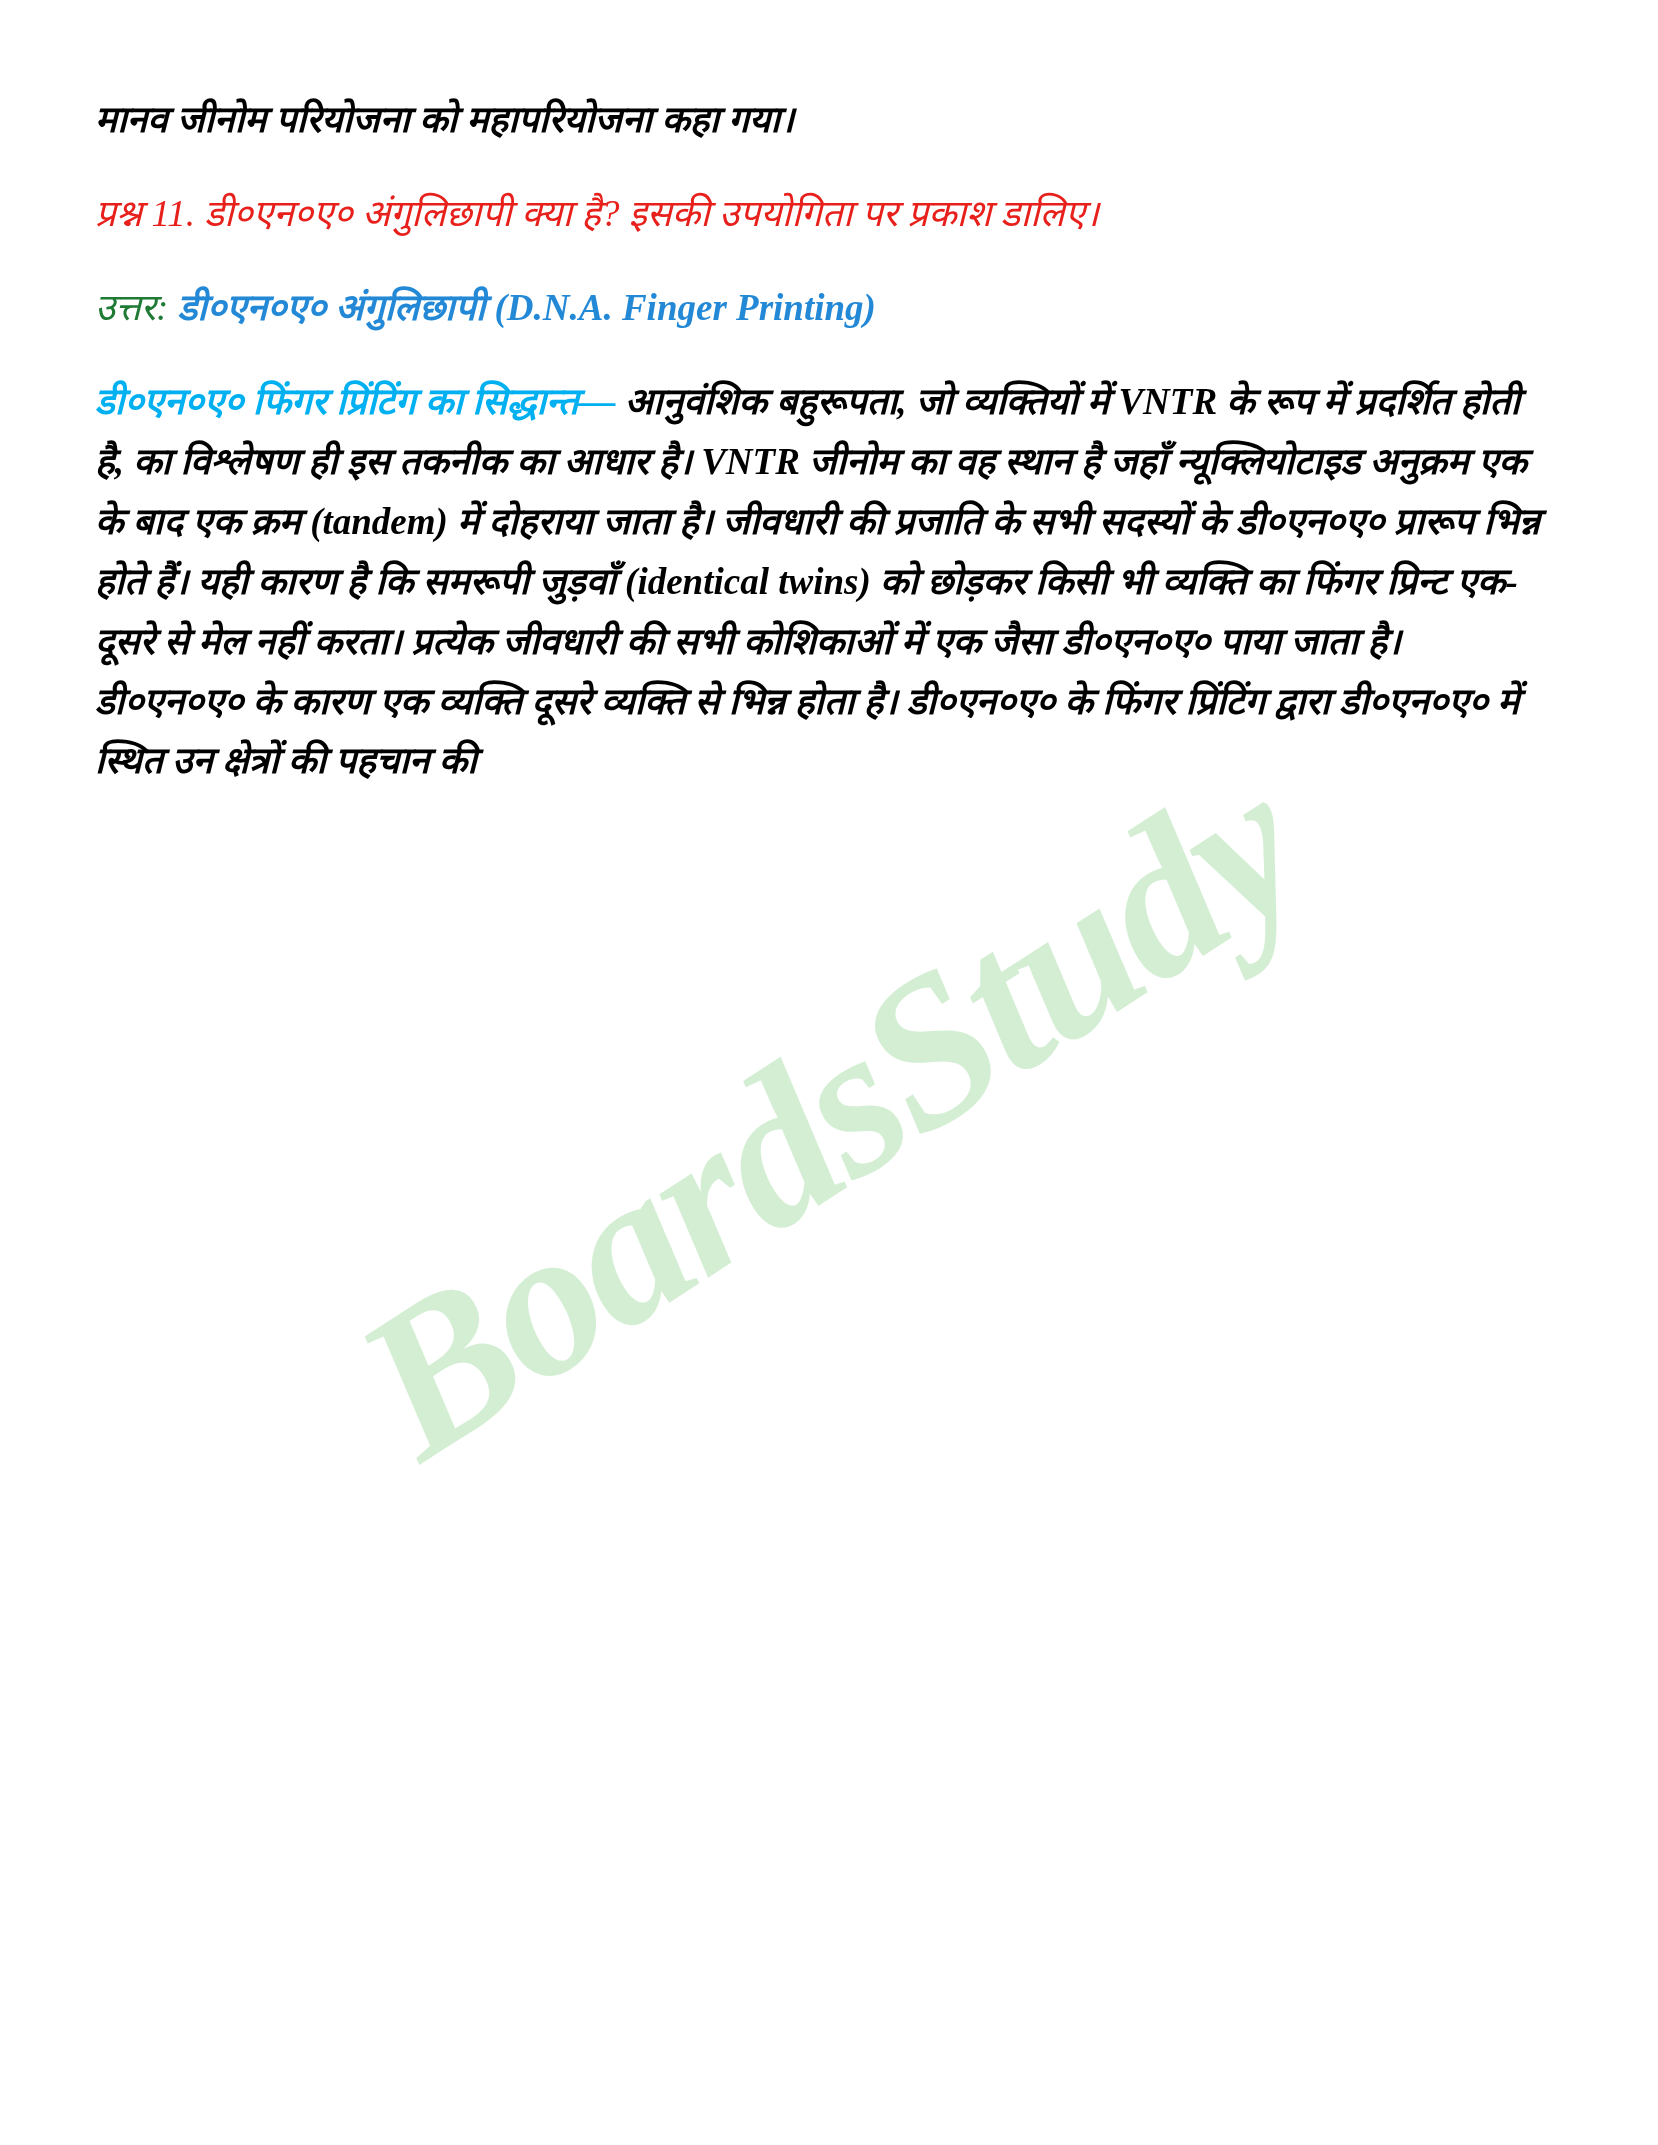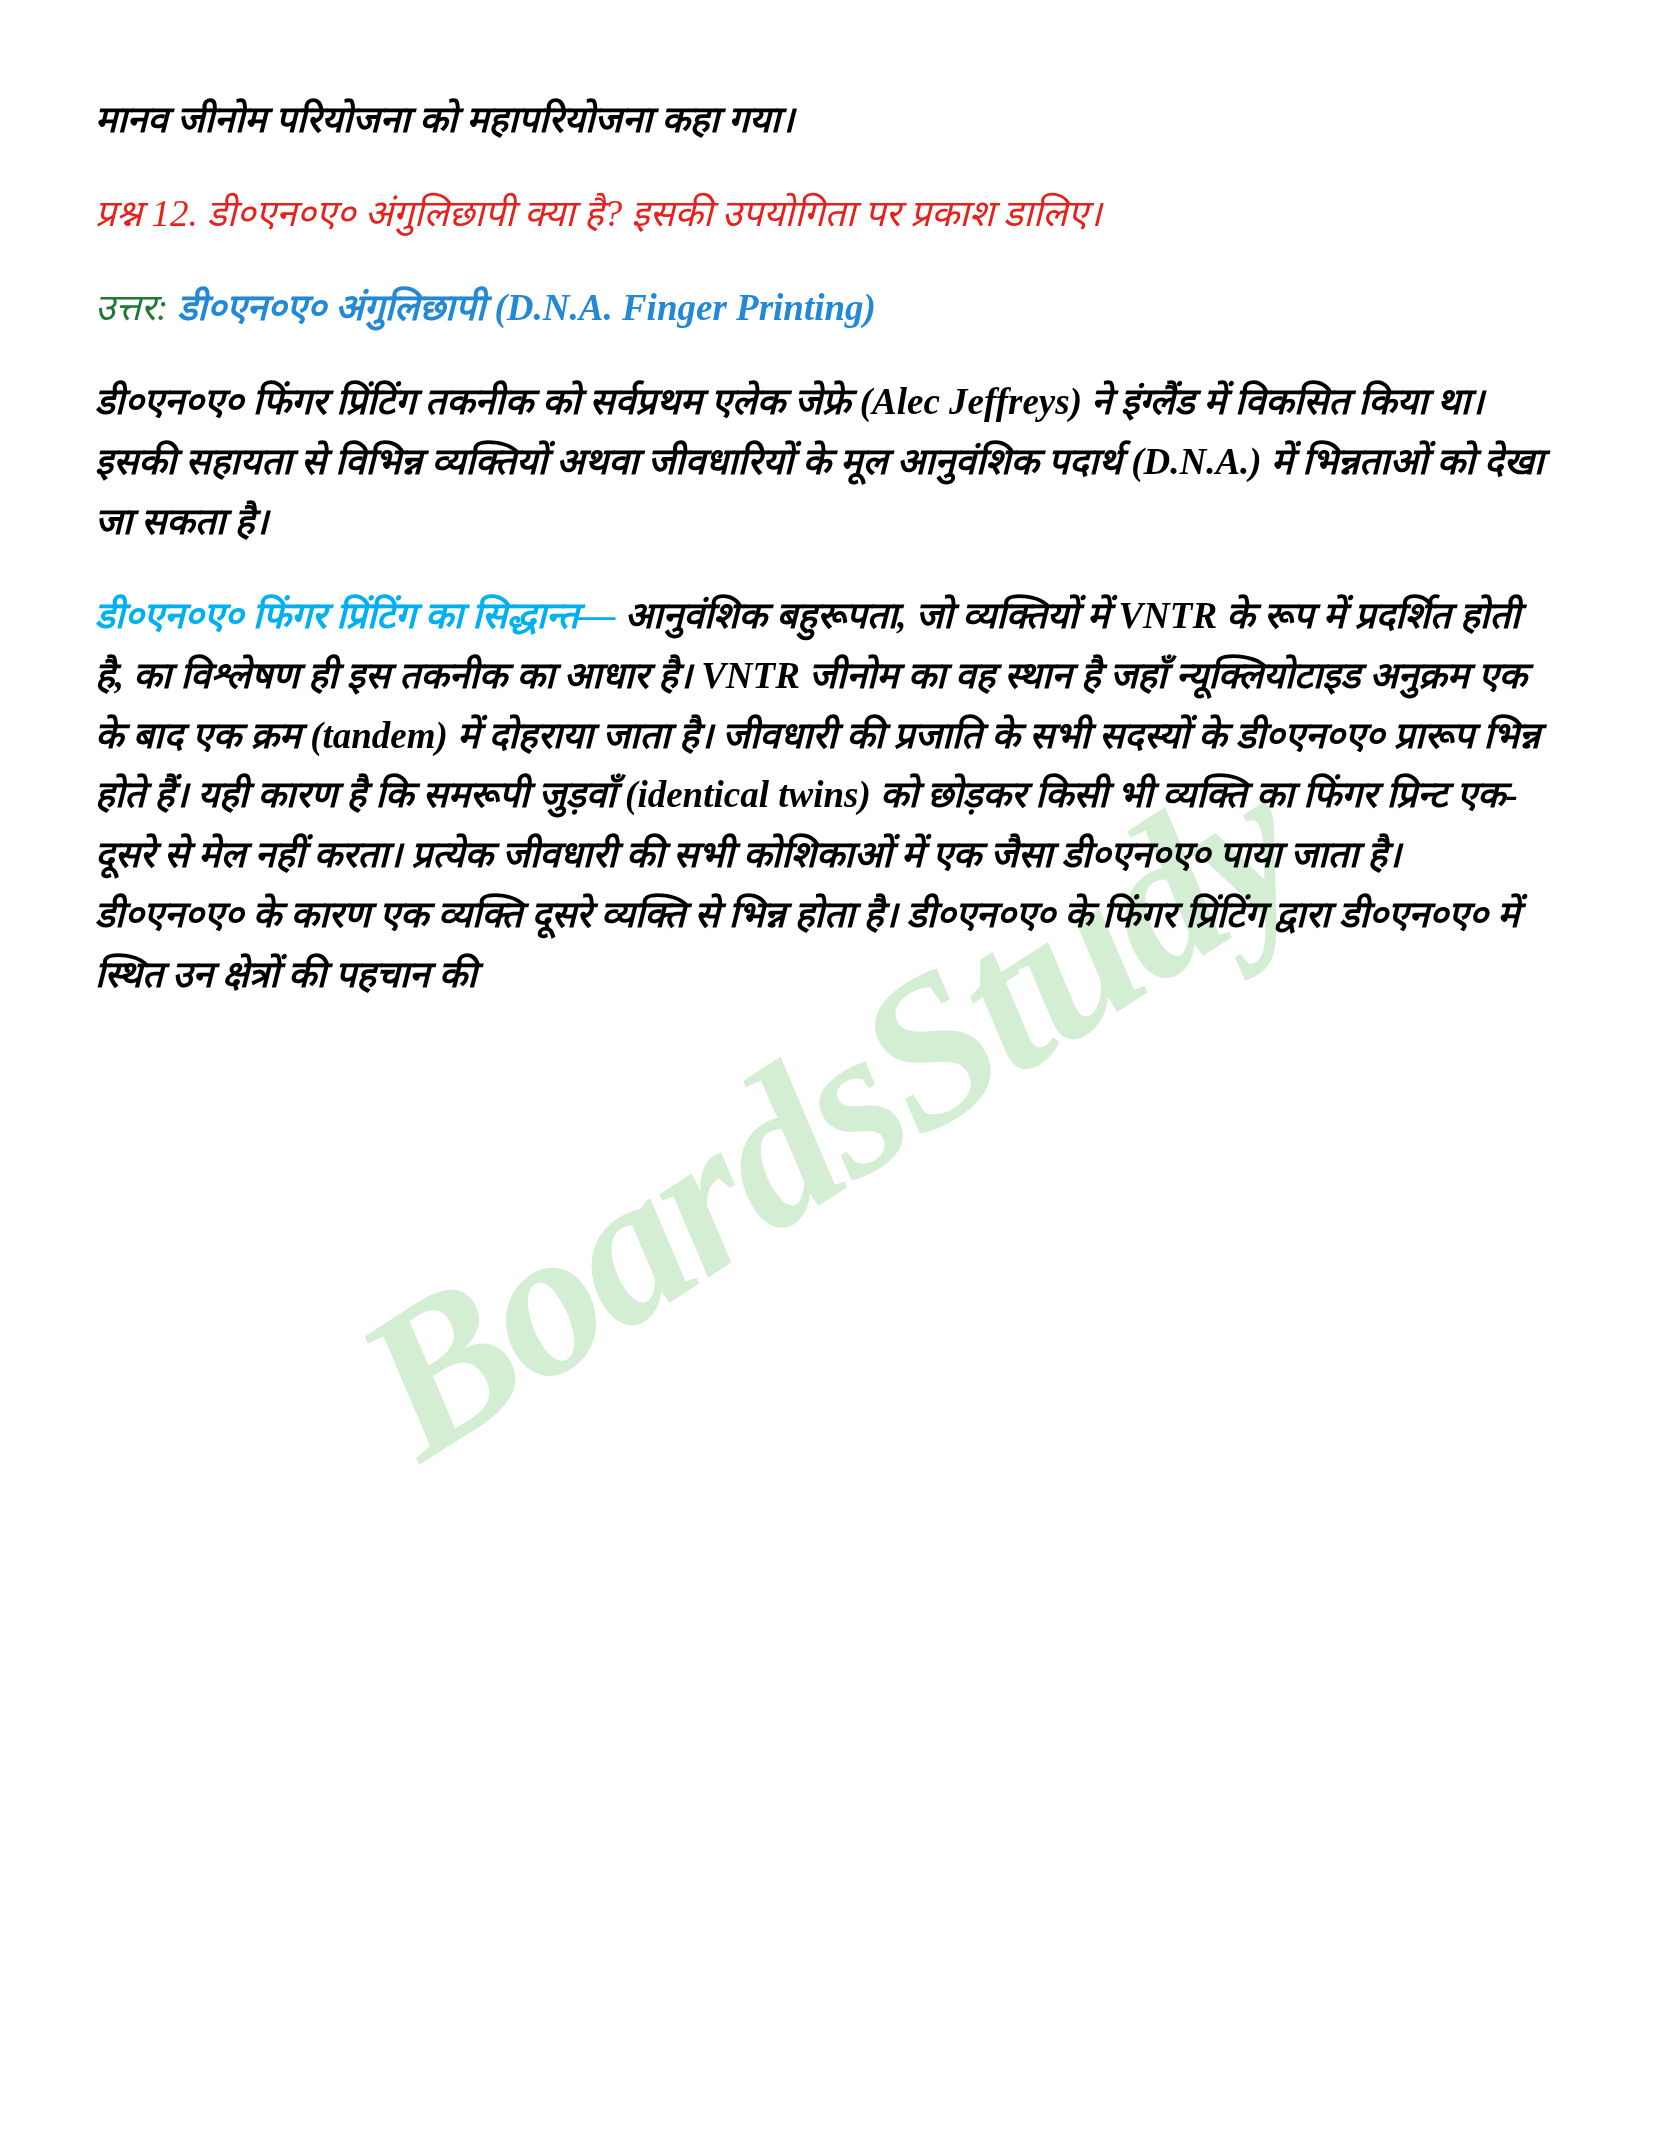--- a/index.html
+++ b/index.html
@@ -89,29 +89,26 @@
 
   <div class="watermark">BoardsStudy</div>
 
   <div class="content">
 
     <p class="block">
       <span class="body-text">मानव जीनोम परियोजना को महापरियोजना कहा गया।</span>
     </p>
 
     <p class="block">
-      <span class="q-line">प्रश्न 12. डी०एन०ए० अंगुलिछापी क्या है? इसकी उपयोगिता पर प्रकाश डालिए।</span>
+      <span class="q-line">प्रश्न 11. डी०एन०ए० अंगुलिछापी क्या है? इसकी उपयोगिता पर प्रकाश डालिए।</span>
     </p>
 
     <p class="block">
       <span class="ans-label">उत्तर:</span><span class="body-text">&nbsp;</span><span class="ans-head">डी०एन०ए० अंगुलिछापी (D.N.A. Finger Printing)</span>
     </p>
 
-    <p class="block">
-      <span class="body-text">डी०एन०ए० फिंगर प्रिंटिंग तकनीक को सर्वप्रथम एलेक जेफ्रे (Alec Jeffreys) ने इंग्लैंड में विकसित किया था। इसकी सहायता से विभिन्न व्यक्तियों अथवा जीवधारियों के मूल आनुवंशिक पदार्थ (D.N.A.) में भिन्नताओं को देखा जा सकता है।</span>
-    </p>
 
     <p class="block">
       <span class="sub-head">डी०एन०ए० फिंगर प्रिंटिंग का सिद्धान्त—</span><span class="body-text"> आनुवंशिक बहुरूपता, जो व्यक्तियों में VNTR के रूप में प्रदर्शित होती है, का विश्लेषण ही इस तकनीक का आधार है। VNTR जीनोम का वह स्थान है जहाँ न्यूक्लियोटाइड अनुक्रम एक के बाद एक क्रम (tandem) में दोहराया जाता है। जीवधारी की प्रजाति के सभी सदस्यों के डी०एन०ए० प्रारूप भिन्न होते हैं। यही कारण है कि समरूपी जुड़वाँ (identical twins) को छोड़कर किसी भी व्यक्ति का फिंगर प्रिन्ट एक-दूसरे से मेल नहीं करता। प्रत्येक जीवधारी की सभी कोशिकाओं में एक जैसा डी०एन०ए० पाया जाता है। डी०एन०ए० के कारण एक व्यक्ति दूसरे व्यक्ति से भिन्न होता है। डी०एन०ए० के फिंगर प्रिंटिंग द्वारा डी०एन०ए० में स्थित उन क्षेत्रों की पहचान की</span>
     </p>
 
   </div>
 </div>
 
 </body></html>

